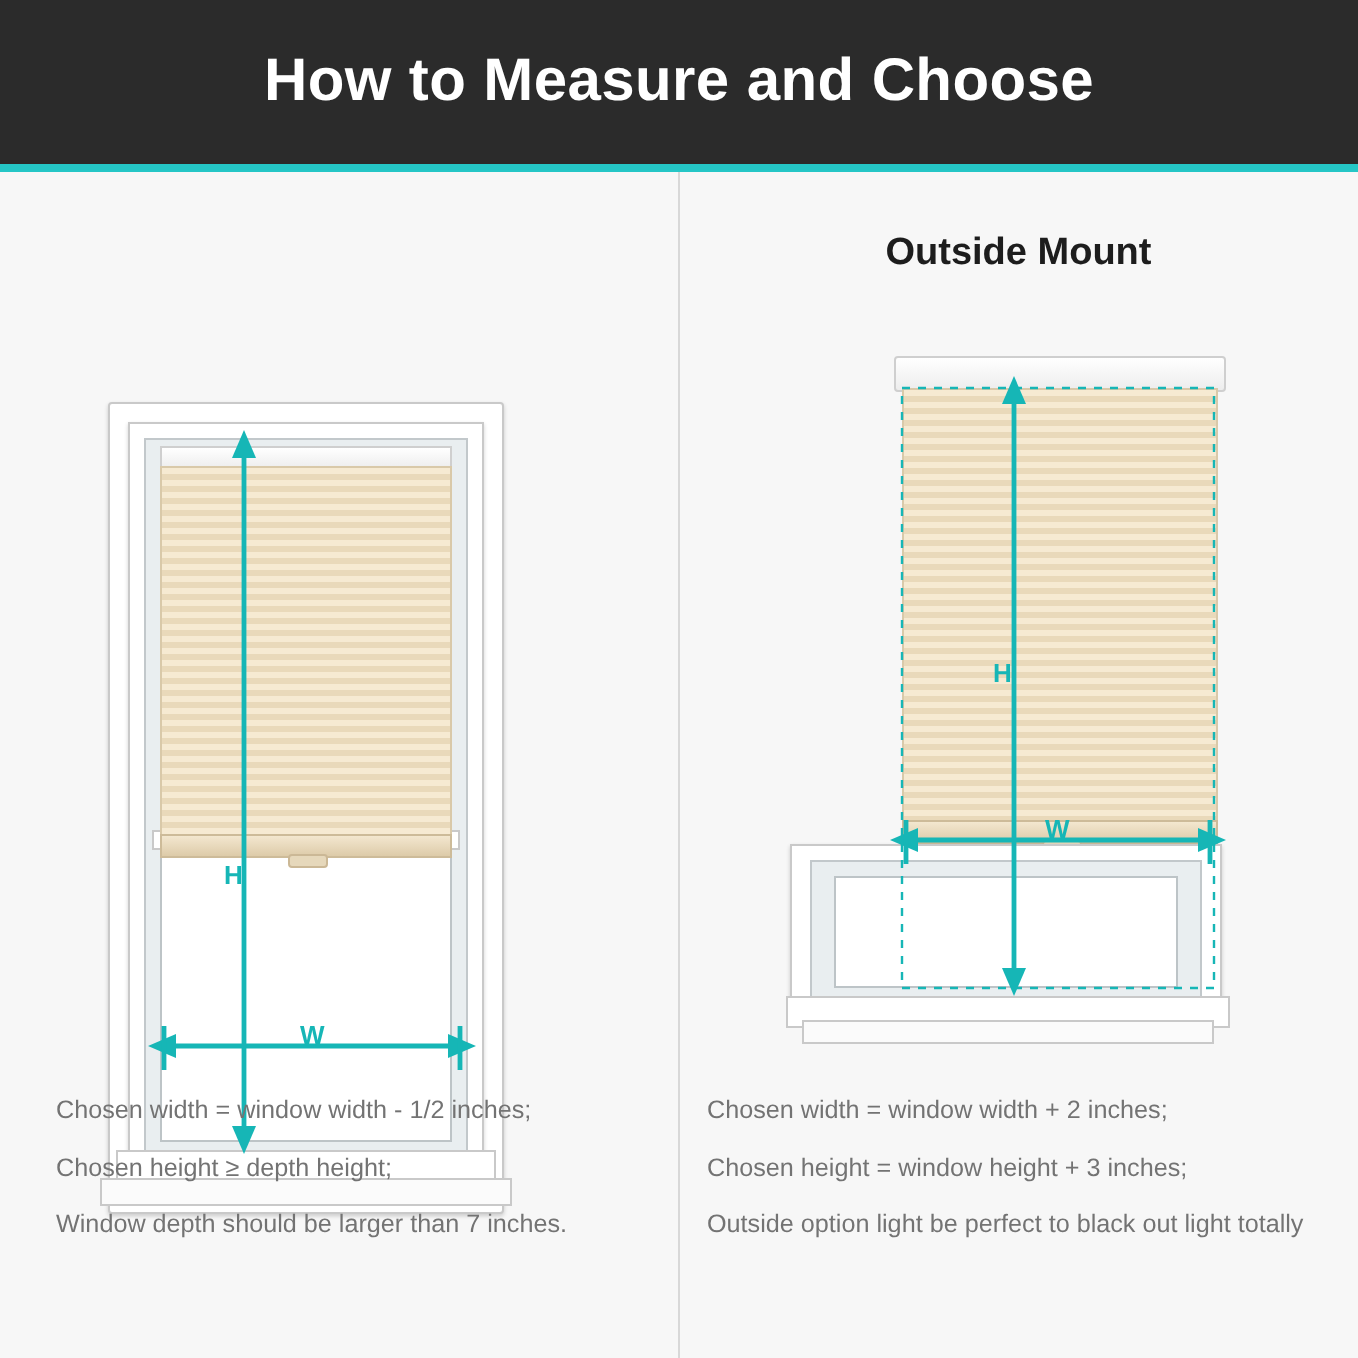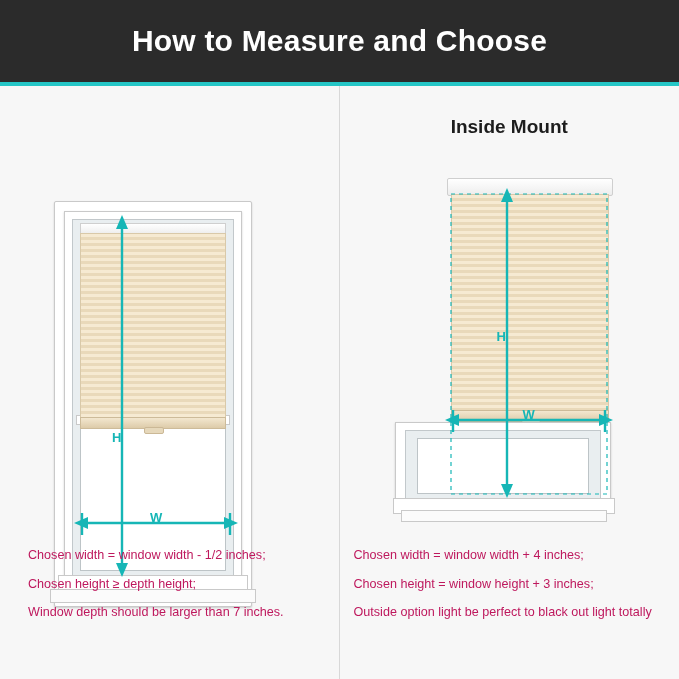--- a/index.html
+++ b/index.html
@@ -73,21 +73,21 @@
     font-weight: bold;
     color: #1d1d1d;
   }
   
   .notes {
     position: absolute;
     left: 28px;
     right: 14px;
     bottom: 60px;
     font-size: 12.6px;
-    color: #be185d;
+    color: #737373;
     line-height: 1.0;
   }
   .notes .note {
     margin-bottom: 16px;
     white-space: nowrap;
   }
   .notes .note:last-child { margin-bottom: 0; }
 
   
   .scene { position: absolute; }
@@ -213,21 +213,21 @@
       </div>
 
       <div class="notes">
         <div class="note">Chosen width = window width - 1/2 inches;</div>
         <div class="note">Chosen height ≥ depth height;</div>
         <div class="note">Window depth should be larger than 7 inches.</div>
       </div>
     </div>
 
     <div class="panel right">
-      <div class="panel-title">Inside Mount</div>
+      <div class="panel-title">Outside Mount</div>
 
       <div class="scene" style="left:55px; top:92px; width:260px; height:430px;">
 
         <div class="shade-head" style="left:52px; top:0px; width:164px; height:16px; border-radius:2px;"></div>
 
         <div class="shade" style="left:56px; top:16px; width:156px; height:218px;"></div>
 
         <div class="shade-rail" style="left:56px; top:232px; width:156px; height:10px;"></div>
         <div class="shade-handle" style="left:126px; top:242px; width:18px; height:5px;"></div>
 
@@ -249,20 +249,20 @@
           <polygon points="50,242 64,236 64,248" fill="#16b6b6"></polygon>
           <polygon points="218,242 204,236 204,248" fill="#16b6b6"></polygon>
           <line x1="58" y1="232" x2="58" y2="254" stroke="#16b6b6" stroke-width="2.4"></line>
           <line x1="210" y1="232" x2="210" y2="254" stroke="#16b6b6" stroke-width="2.4"></line>
         </svg>
         <div class="mlabel" style="left:102px; top:152px;">H</div>
         <div class="mlabel" style="left:128px; top:230px;">W</div>
       </div>
 
       <div class="notes" style="left:14px;">
-        <div class="note">Chosen width = window width + 4 inches;</div>
+        <div class="note">Chosen width = window width + 2 inches;</div>
         <div class="note">Chosen height = window height + 3 inches;</div>
         <div class="note">Outside option light be perfect to black out light totally</div>
       </div>
     </div>
 
   </div>
 </div>
 
 </body></html>

